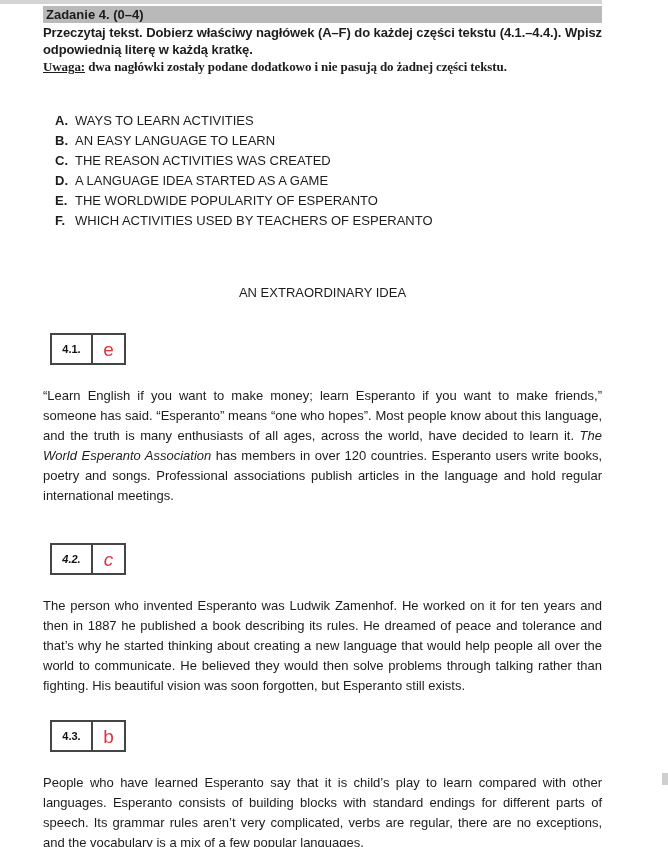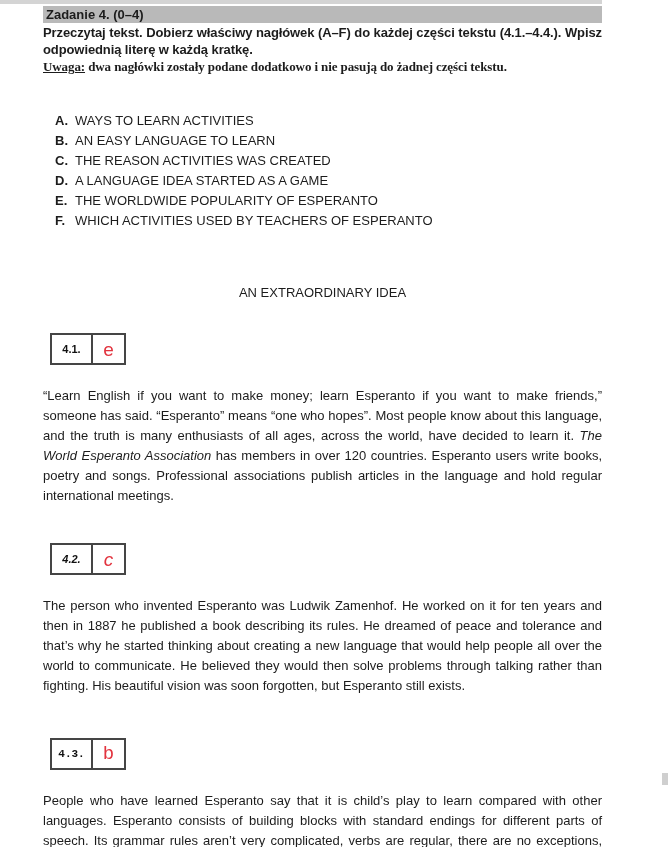--- a/index.html
+++ b/index.html
@@ -35,21 +35,21 @@
   }
   .answer-box .ans{
     flex:1;display:flex;align-items:center;justify-content:center;
     font-size:19px;line-height:19px;cursor:text;
   }
   .para{
     text-align:justify;line-height:20px;margin:21px 0 0 0;
   }
   .sec1 .answer-box{margin-top:32px;}
   .sec2 .answer-box{margin-top:37px;font-style:italic;}
-  .sec3 .answer-box{margin-top:42px;font-family:Liberation Mono, monospace;}
+  .sec3 .answer-box{margin-top:24px;}
   .italic{font-style:italic;}
 </style>
 </head>
 <body>
 
 <div class="top-strip" style="background: rgb(212, 212, 212);"></div>
 <div class="scan-artifact"></div>
 
 <div class="content">
 

